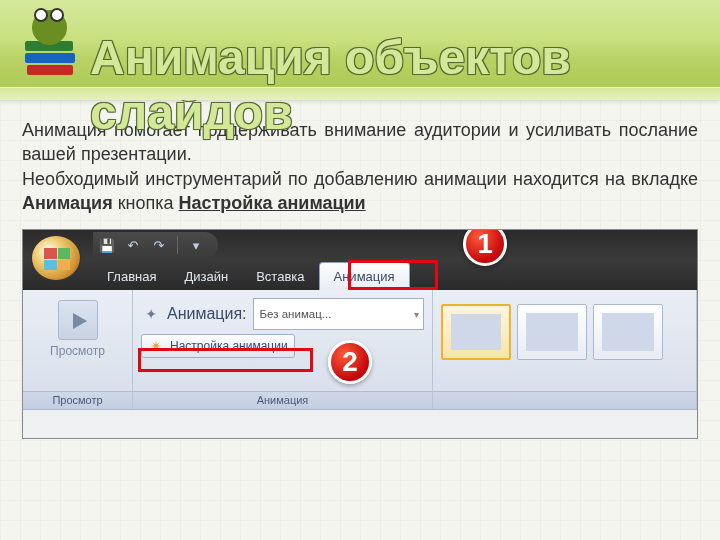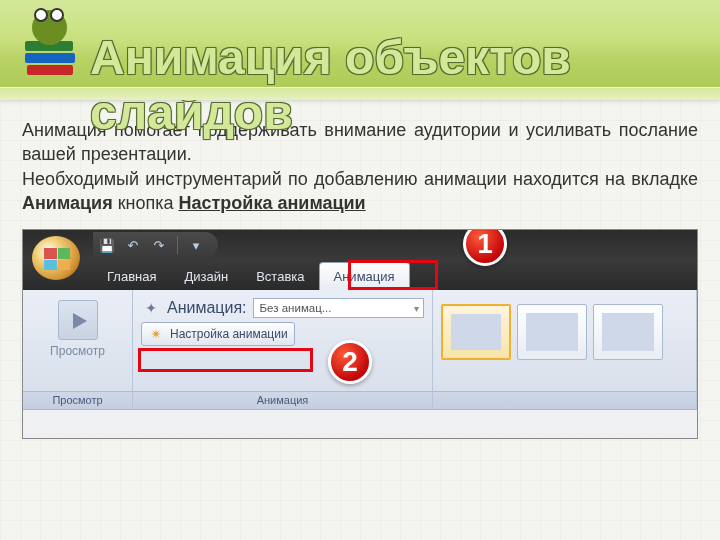--- a/index.html
+++ b/index.html
@@ -218,21 +218,21 @@
   }
   .row-icon {
     width: 20px; height: 20px;
     display: flex; align-items: center; justify-content: center;
     color: #6a7a95;
     font-size: 14px;
   }
   .row-label { font-size: 16px; color: #3a4a6a; min-width: 72px; }
   .row-input {
     flex: 1;
-    height: 20px;
+    height: 32px;
     background: #fff;
     border: 1px solid #a0b0c8;
     font-size: 11.5px;
     padding: 0 6px;
     display: flex; align-items: center;
     color: #555;
     position: relative;
   }
   .row-input::after {
     content: '▾';

